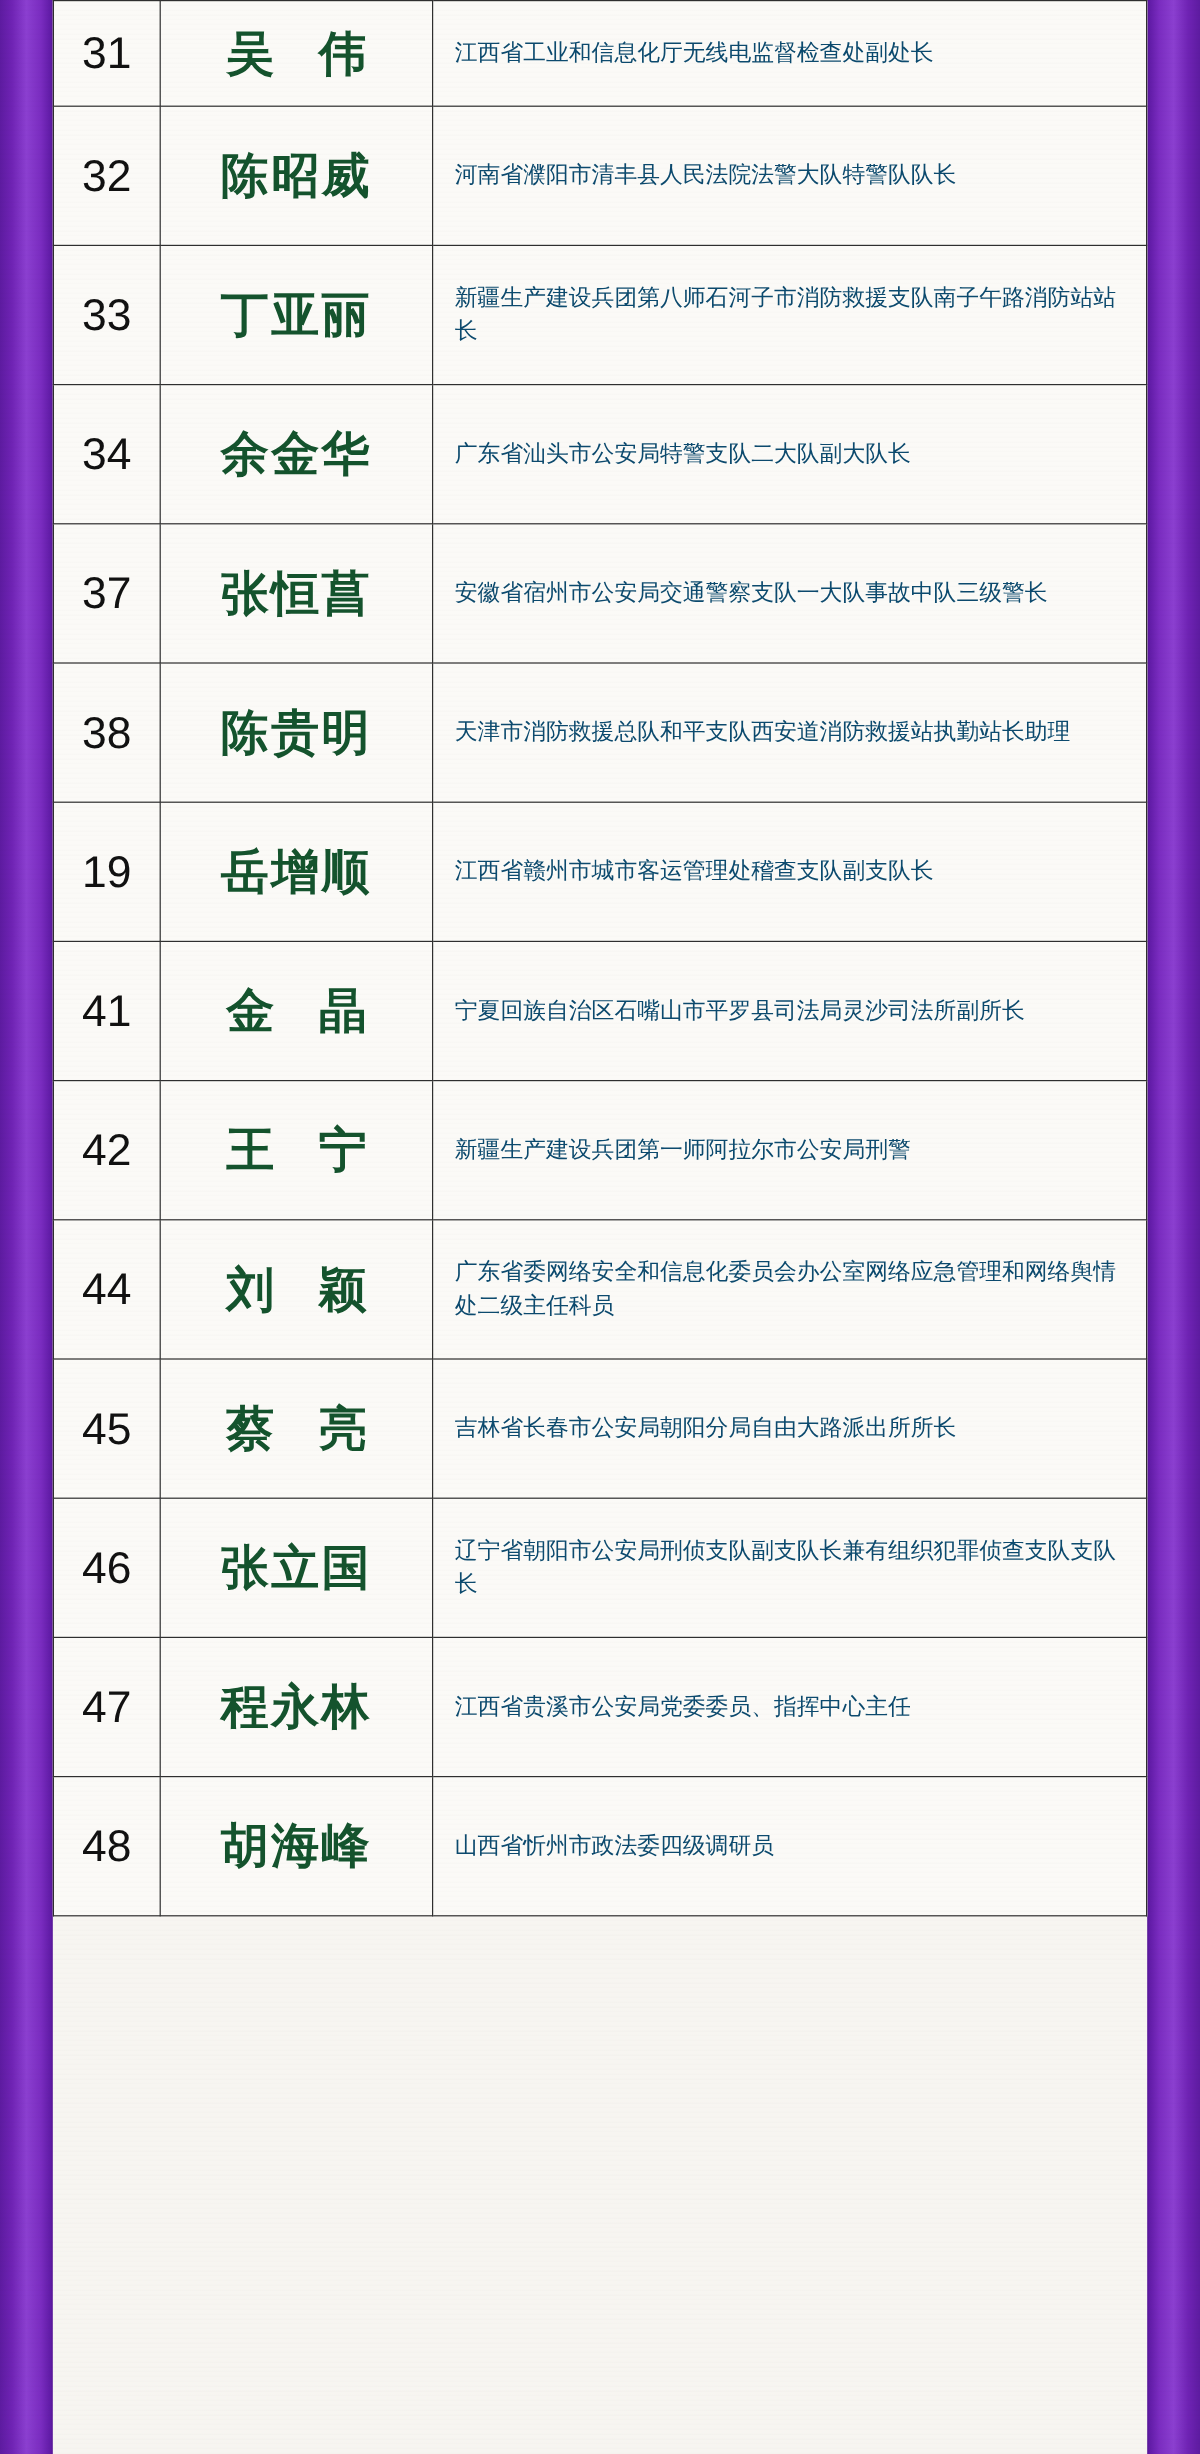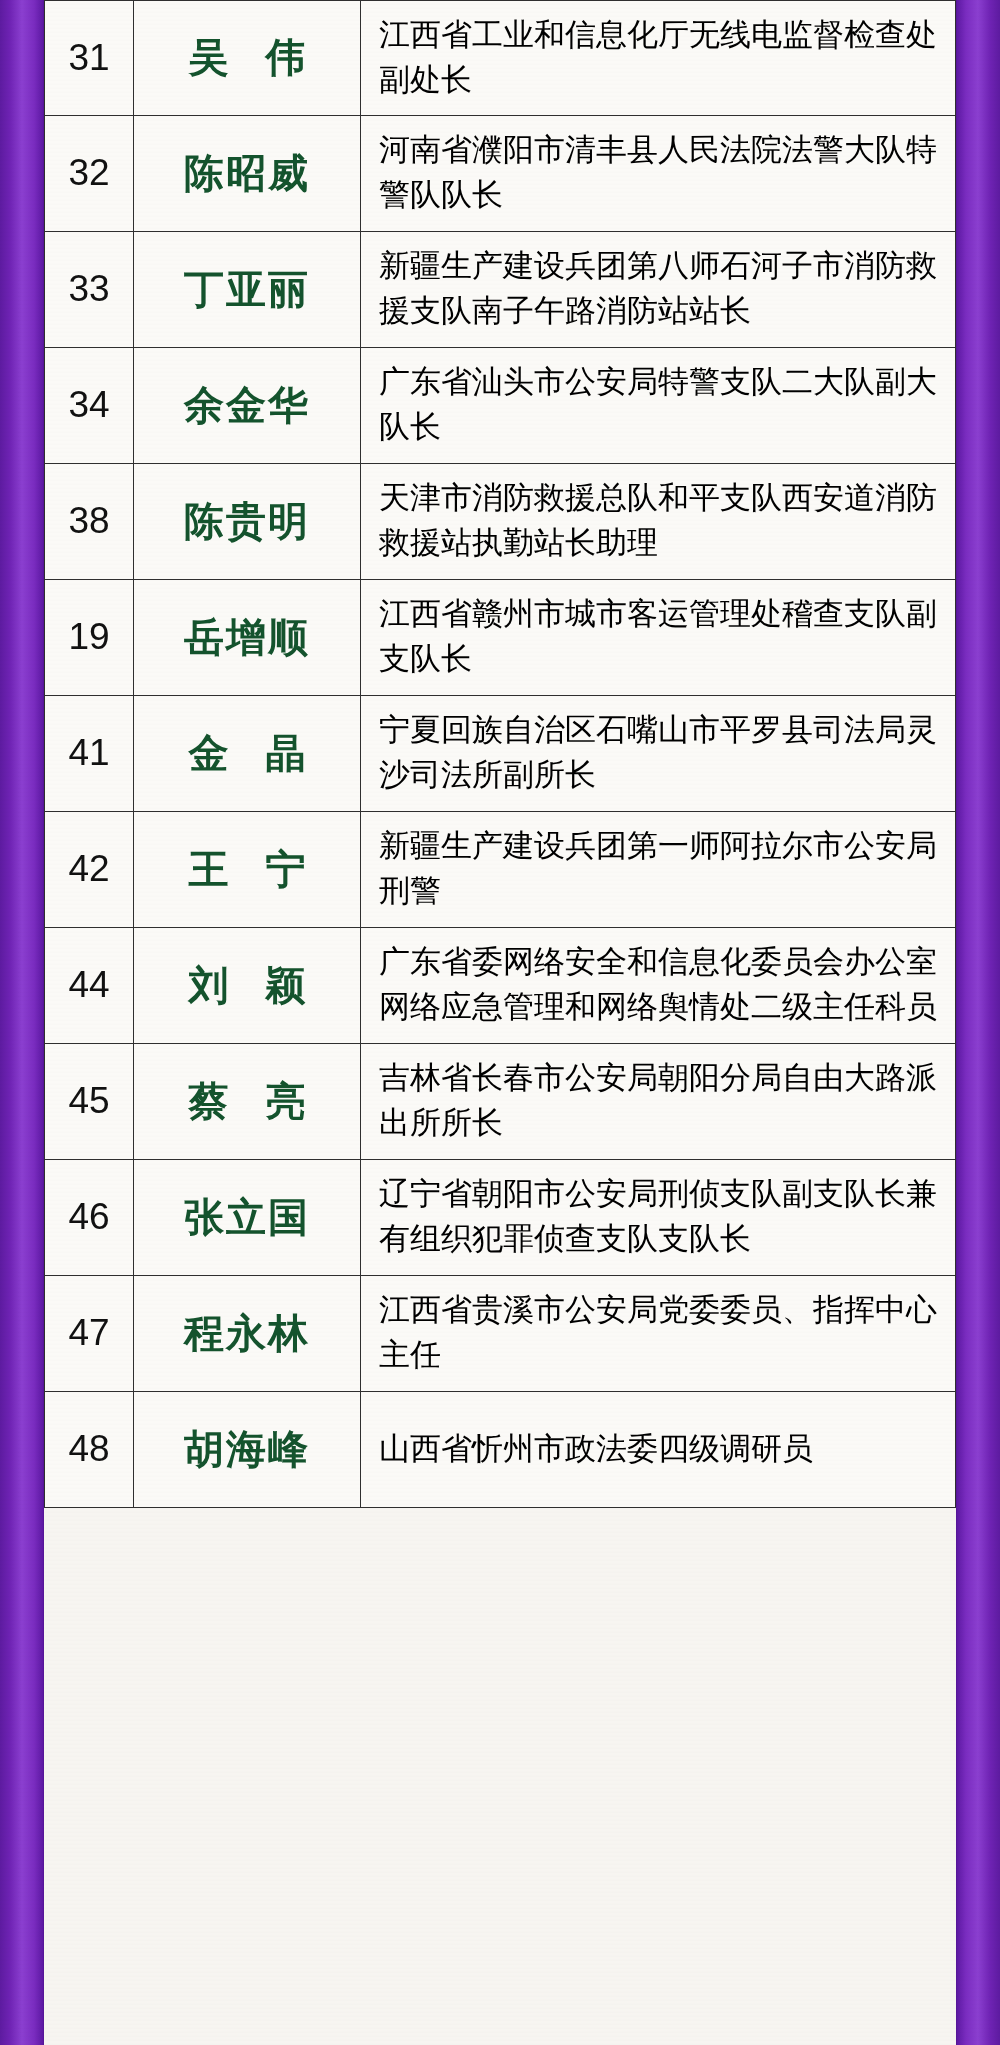--- a/index.html
+++ b/index.html
@@ -64,23 +64,23 @@
     letter-spacing: 2px;
     padding: 0 6px;
   }
   .col-name .nm2 {
     display: inline-block;
     letter-spacing: 0;
     word-spacing: 26px;
   }
   .col-title {
     text-align: left;
-    font-size: 31px;
+    font-size: 19px;
     line-height: 1.45;
-    color: #000000;
+    color: #0c4a6e;
     padding: 12px 14px 12px 18px;
   }
   tr.r { height: 116px; }
   
   tr.r.first { height: 88px; margin-top: 48px; }
   tr.r.first .col-num { vertical-align: middle; }
   .strip-left, .strip-right {
     position: absolute;
     top: 0;
     height: 2045px;
@@ -121,20 +121,25 @@
           <td class="col-num">33</td>
           <td class="col-name"><span>丁亚丽</span></td>
           <td class="col-title">新疆生产建设兵团第八师石河子市消防救援支队南子午路消防站站长</td>
         </tr>
         <tr class="r">
           <td class="col-num">34</td>
           <td class="col-name"><span>余金华</span></td>
           <td class="col-title">广东省汕头市公安局特警支队二大队副大队长</td>
         </tr>
         <tr class="r">
+          <td class="col-num">37</td>
+          <td class="col-name"><span>张恒菖</span></td>
+          <td class="col-title">安徽省宿州市公安局交通警察支队一大队事故中队三级警长</td>
+        </tr>
+        <tr class="r">
           <td class="col-num">38</td>
           <td class="col-name"><span>陈贵明</span></td>
           <td class="col-title">天津市消防救援总队和平支队西安道消防救援站执勤站长助理</td>
         </tr>
         <tr class="r">
           <td class="col-num">19</td>
           <td class="col-name"><span>岳增顺</span></td>
           <td class="col-title">江西省赣州市城市客运管理处稽查支队副支队长</td>
         </tr>
         <tr class="r">

